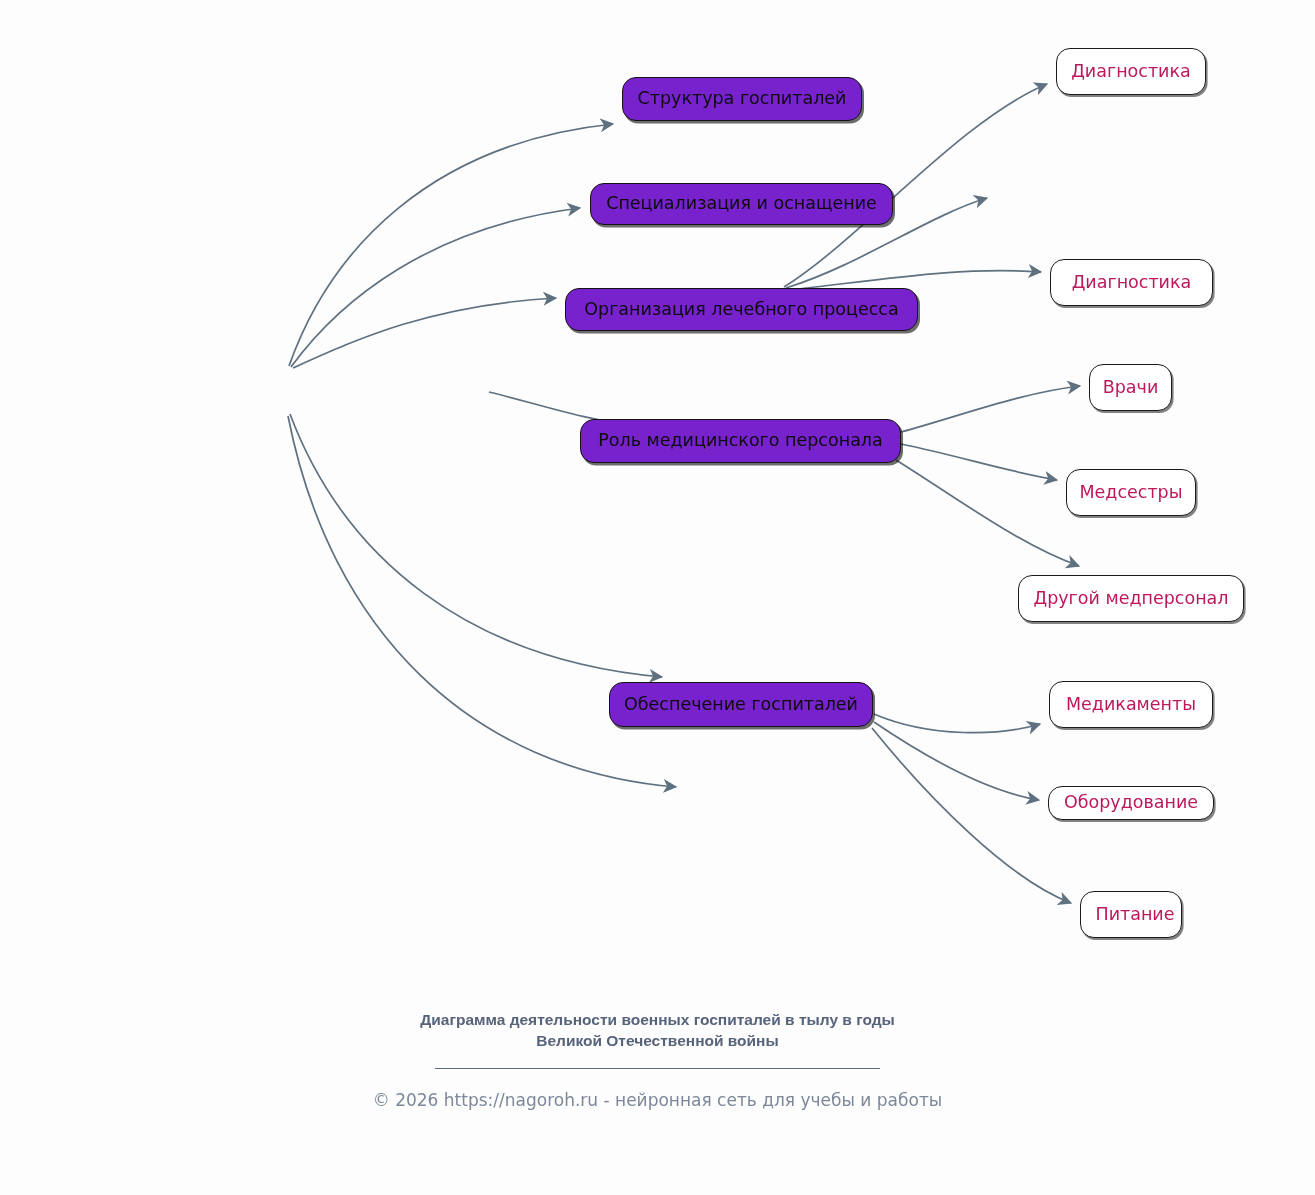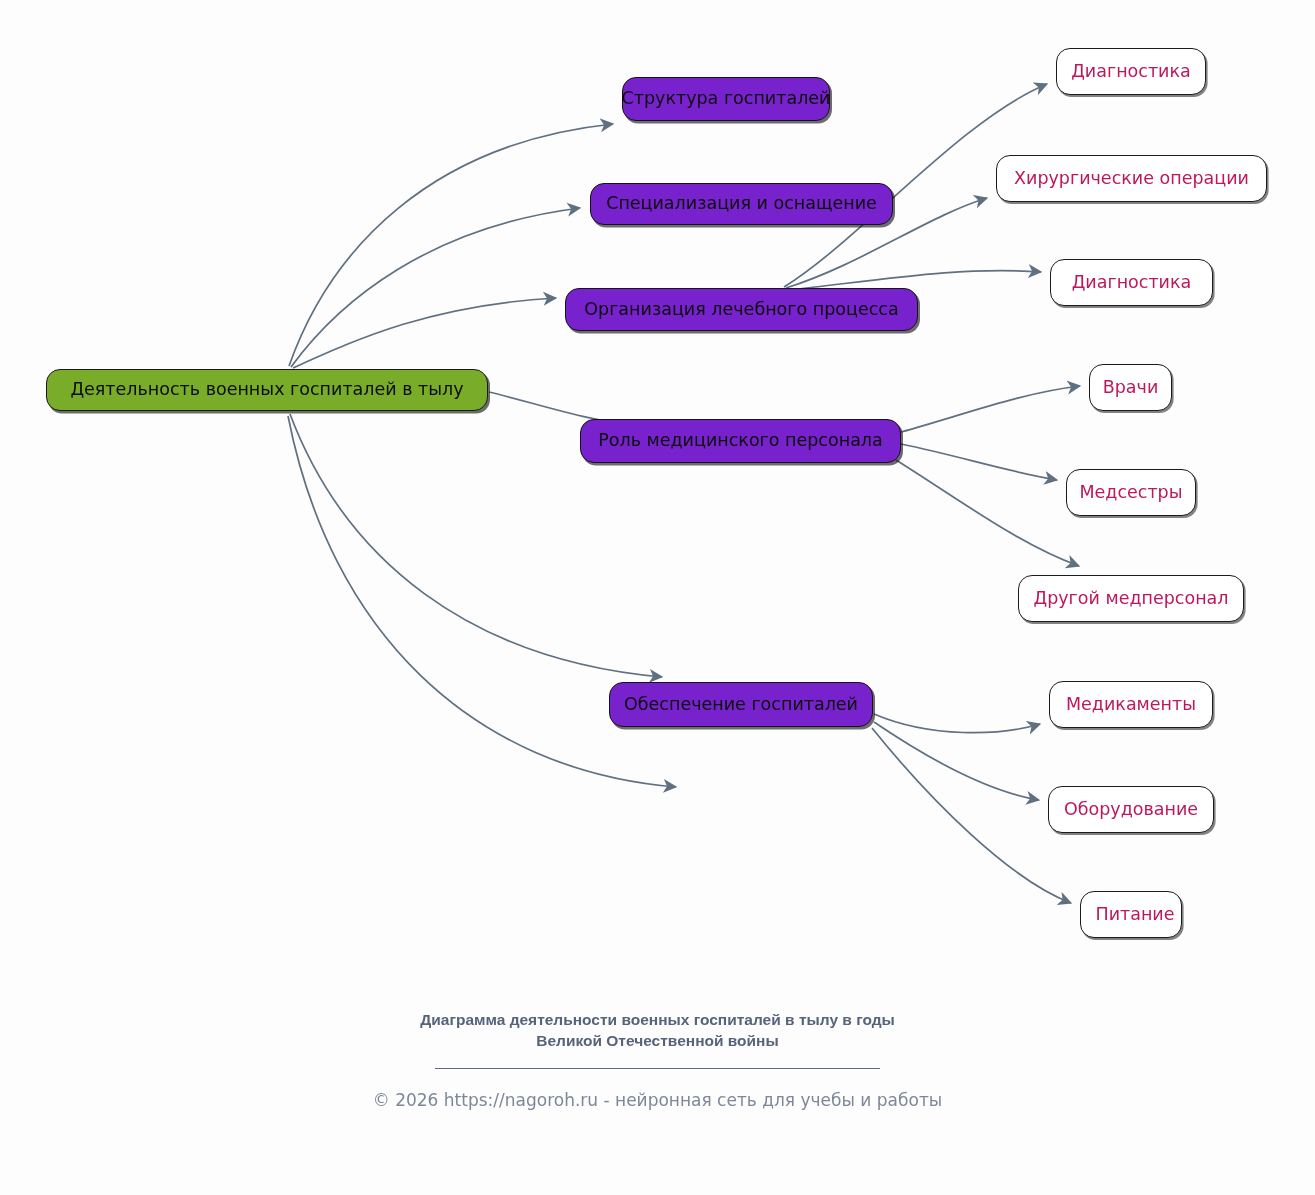--- a/index.html
+++ b/index.html
@@ -117,25 +117,22 @@
       <path d="M 901 432 C 960 416 1020 393 1080 386"></path>
       <path d="M 901 444 C 960 456 1000 470 1057 480"></path>
       <path d="M 896 460 C 960 500 1020 545 1079 566"></path>
 
       <path d="M 874 714 C 930 738 1000 736 1040 724"></path>
       <path d="M 874 722 C 930 760 990 792 1039 800"></path>
       <path d="M 872 728 C 930 800 1010 880 1071 903"></path>
     </g>
   </svg>
 
-  <div class="node root" style="left:46px; top:369px; width:442px; height:42px;">
-    <span class="node-label">Деятельность военных госпиталей в тылу</span>
-  </div>
 
-  <div class="node branch" style="left:622px; top:77px; width:208px; height:44px;">
+  <div class="node branch" style="left:622px; top:77px; width:240px; height:44px;">
     <span class="node-label">Структура госпиталей</span>
   </div>
 
   <div class="node branch" style="left:590px; top:183px; width:303px; height:42px;">
     <span class="node-label">Специализация и оснащение</span>
   </div>
 
   <div class="node branch" style="left:565px; top:288px; width:353px; height:43px;">
     <span class="node-label">Организация лечебного процесса</span>
   </div>
@@ -146,23 +143,20 @@
 
   <div class="node branch" style="left:609px; top:682px; width:264px; height:45px;">
     <span class="node-label">Обеспечение госпиталей</span>
   </div>
 
 
   <div class="node leaf" style="left:1056px; top:48px; width:150px; height:47px;">
     <span class="node-label">Диагностика</span>
   </div>
 
-  <div class="node leaf" style="left:996px; top:155px; width:271px; height:47px;">
-    <span class="node-label">Хирургические операции</span>
-  </div>
 
   <div class="node leaf" style="left:1050px; top:259px; width:163px; height:47px;">
     <span class="node-label">Диагностика</span>
   </div>
 
   <div class="node leaf" style="left:1089px; top:364px; width:83px; height:47px;">
     <span class="node-label">Врачи</span>
   </div>
 
   <div class="node leaf" style="left:1066px; top:469px; width:130px; height:47px;">
@@ -170,21 +164,21 @@
   </div>
 
   <div class="node leaf" style="left:1018px; top:575px; width:226px; height:47px;">
     <span class="node-label">Другой медперсонал</span>
   </div>
 
   <div class="node leaf" style="left:1049px; top:681px; width:164px; height:47px;">
     <span class="node-label">Медикаменты</span>
   </div>
 
-  <div class="node leaf" style="left:1048px; top:786px; width:166px; height:47px;">
+  <div class="node leaf" style="left:1048px; top:786px; width:166px; height:34px;">
     <span class="node-label">Оборудование</span>
   </div>
 
   <div class="node leaf" style="left:1080px; top:891px; width:102px; height:47px;padding-left:8px;">
     <span class="node-label">Питание</span>
   </div>
 
   <div id="footer">
     <div id="footer-title">
       <span>Диаграмма деятельности военных госпиталей в</span>

